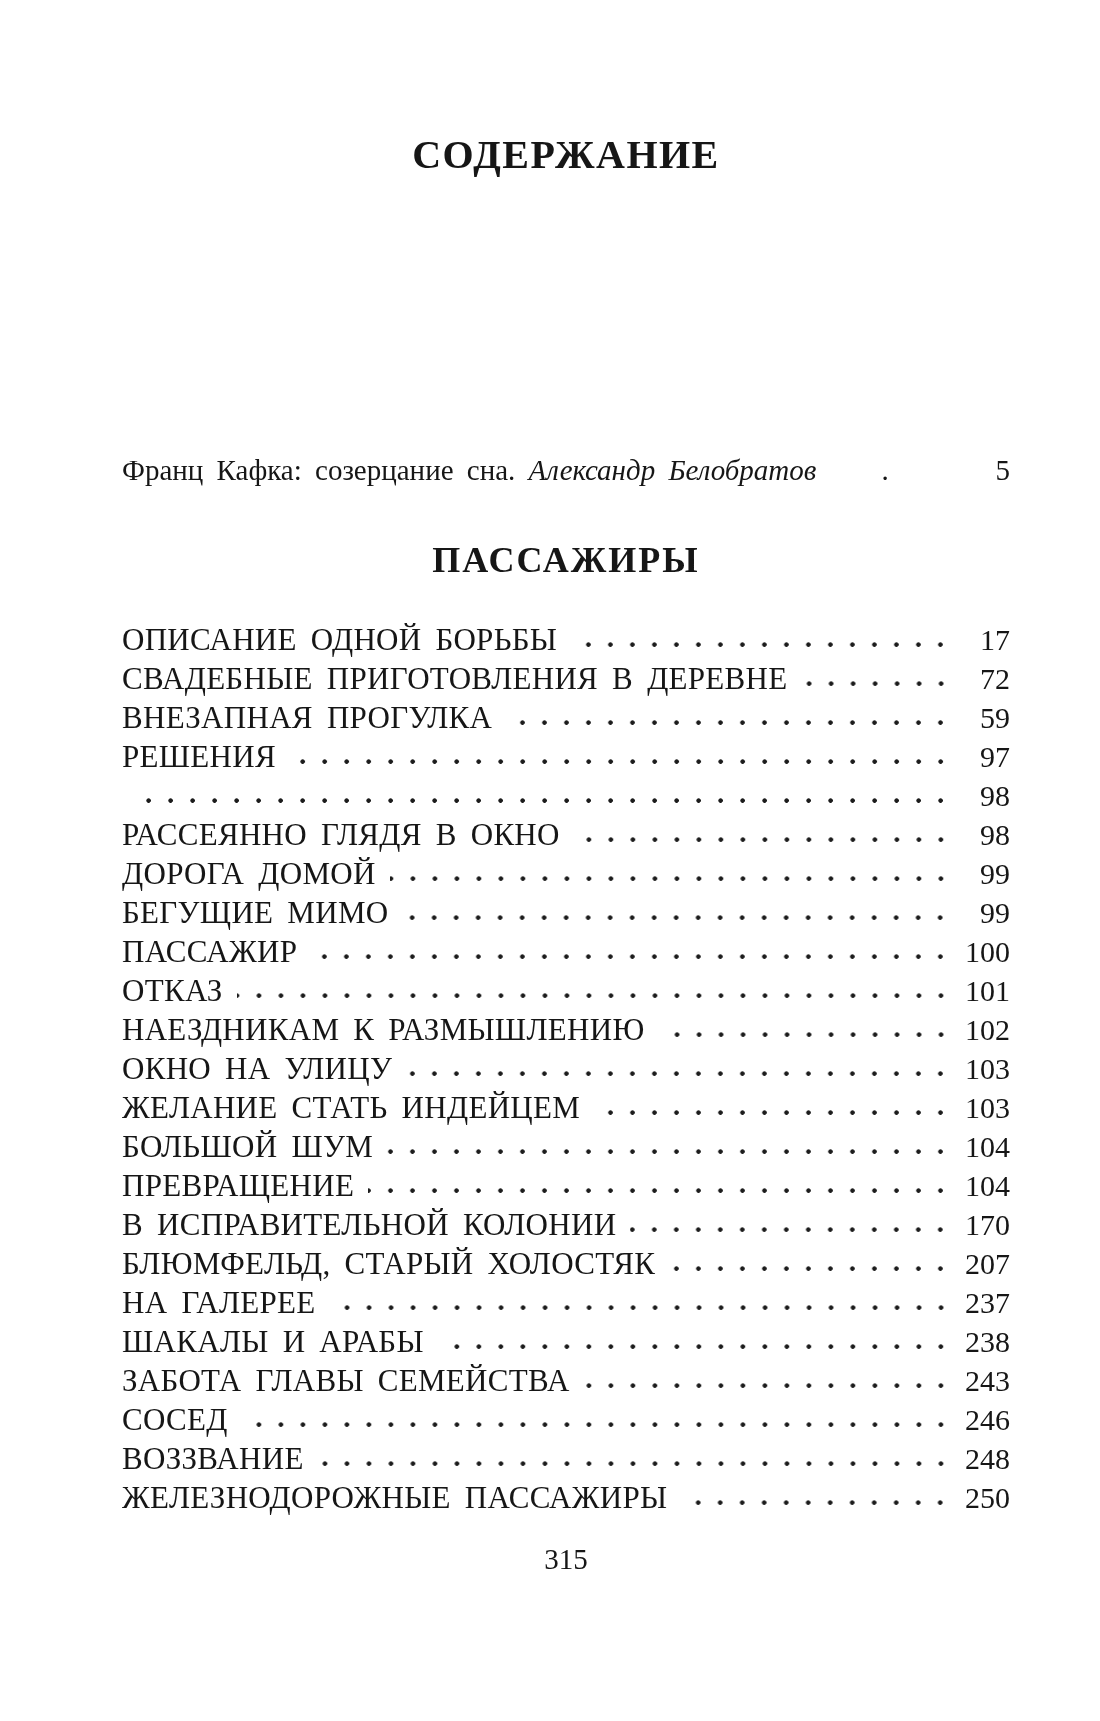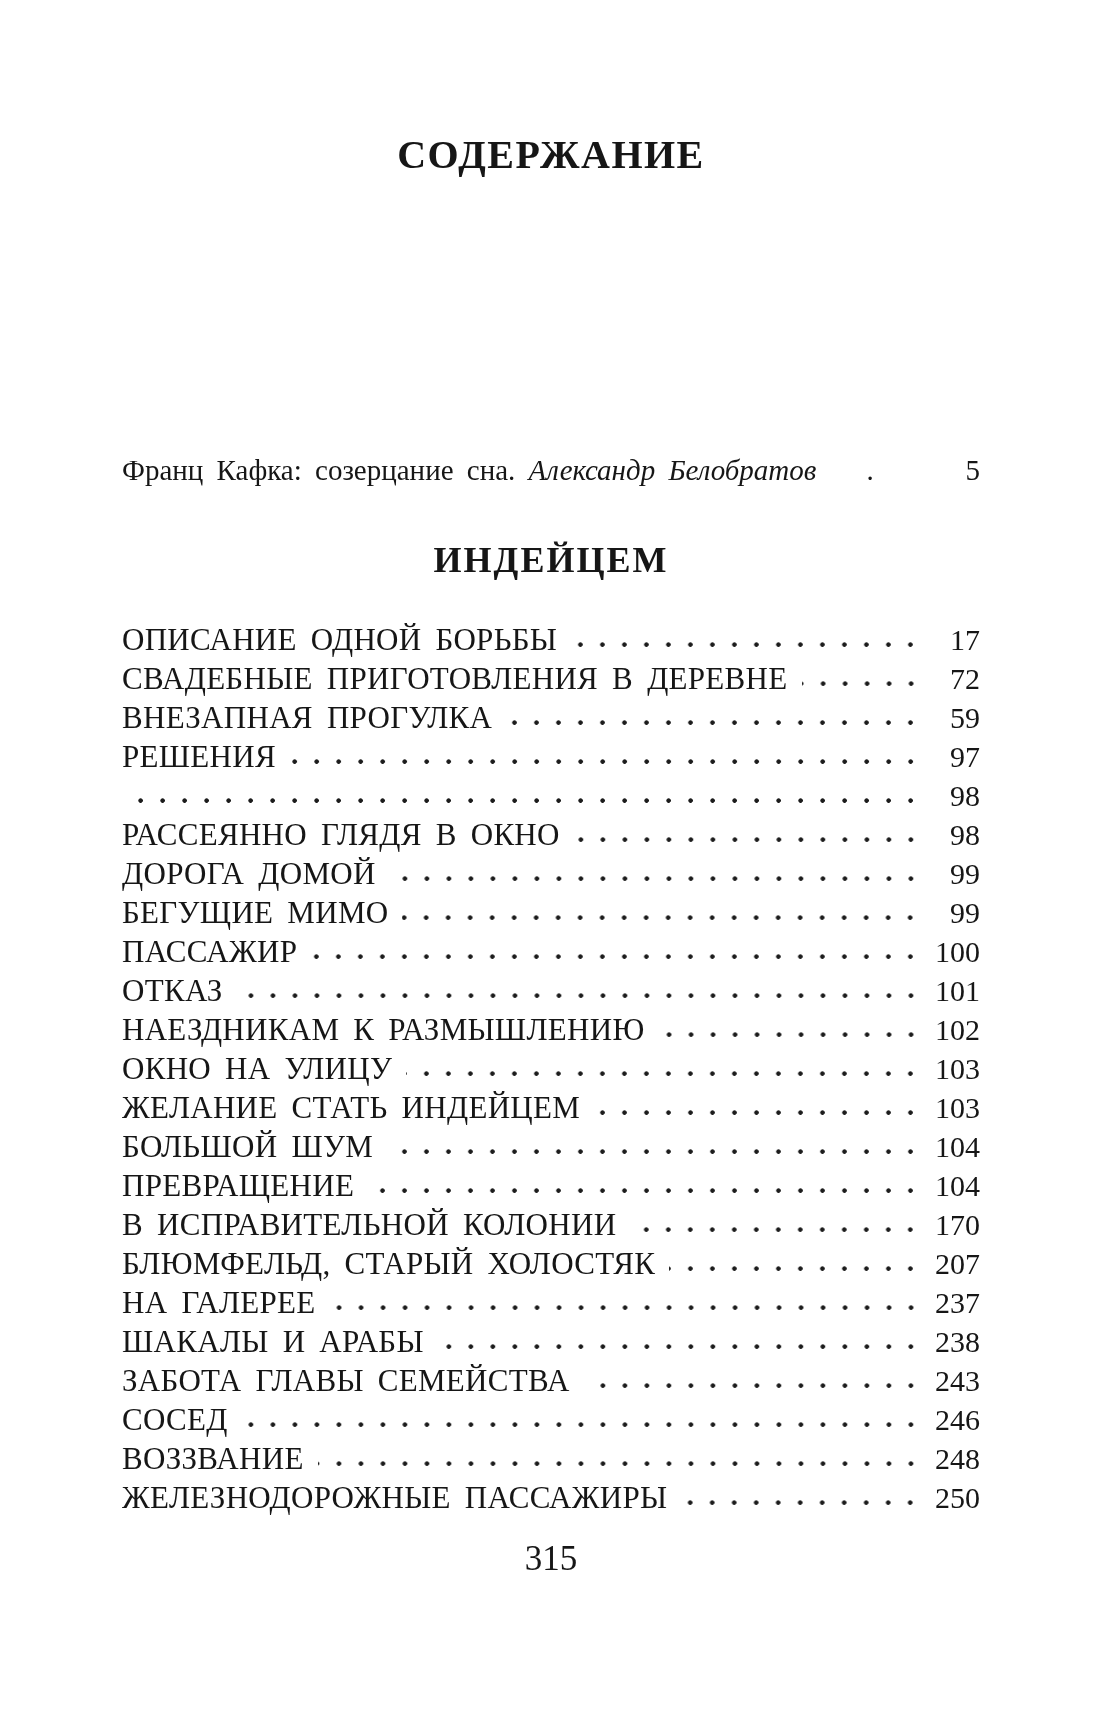--- a/index.html
+++ b/index.html
@@ -11,21 +11,21 @@
     position: relative;
     width: 1100px;
     height: 1721px;
     margin: 0 auto;
     background: #ffffff;
     overflow: hidden;
     font-family: "Liberation Serif", "DejaVu Serif", serif;
     color: #161616;
   }
   .content {
-    padding: 0 120px 0 122px;
+    padding: 0 90px 0 122px;
   }
   .doc-title {
     margin: 0;
     padding-top: 130px;
     text-align: center;
     font-size: 40px;
     line-height: 50px;
     font-weight: bold;
     letter-spacing: 1.5px;
   }
@@ -83,39 +83,39 @@
   }
   .row-page {
     width: 56px;
     text-align: right;
     white-space: nowrap;
     font-size: 30px;
   }
   .folio {
     margin-top: 24px;
     text-align: center;
-    font-size: 35px;
+    font-size: 29px;
     line-height: 36px;
   }
 </style>
 </head>
 <body>
 
 <div class="page">
   <div class="content">
 
     <h1 class="doc-title">СОДЕРЖАНИЕ</h1>
 
     <div class="intro-row">
       <span class="intro-text"><span>Франц Кафка: созерцание сна.</span> <span class="intro-author">Александр Белобратов</span></span>
       <span class="intro-sep">.</span>
       <span class="intro-page">5</span>
     </div>
 
-    <h2 class="section-heading">ИНДЕЙЦЕМ</h2>
+    <h2 class="section-heading">ПАССАЖИРЫ</h2>
 
     <div class="toc-list">
 
         <div class="toc-row">
           <span class="toc-title">ОПИСАНИЕ ОДНОЙ БОРЬБЫ</span>
           <span class="leader"></span>
           <span class="row-page">17</span>
         </div>
 
         <div class="toc-row">

